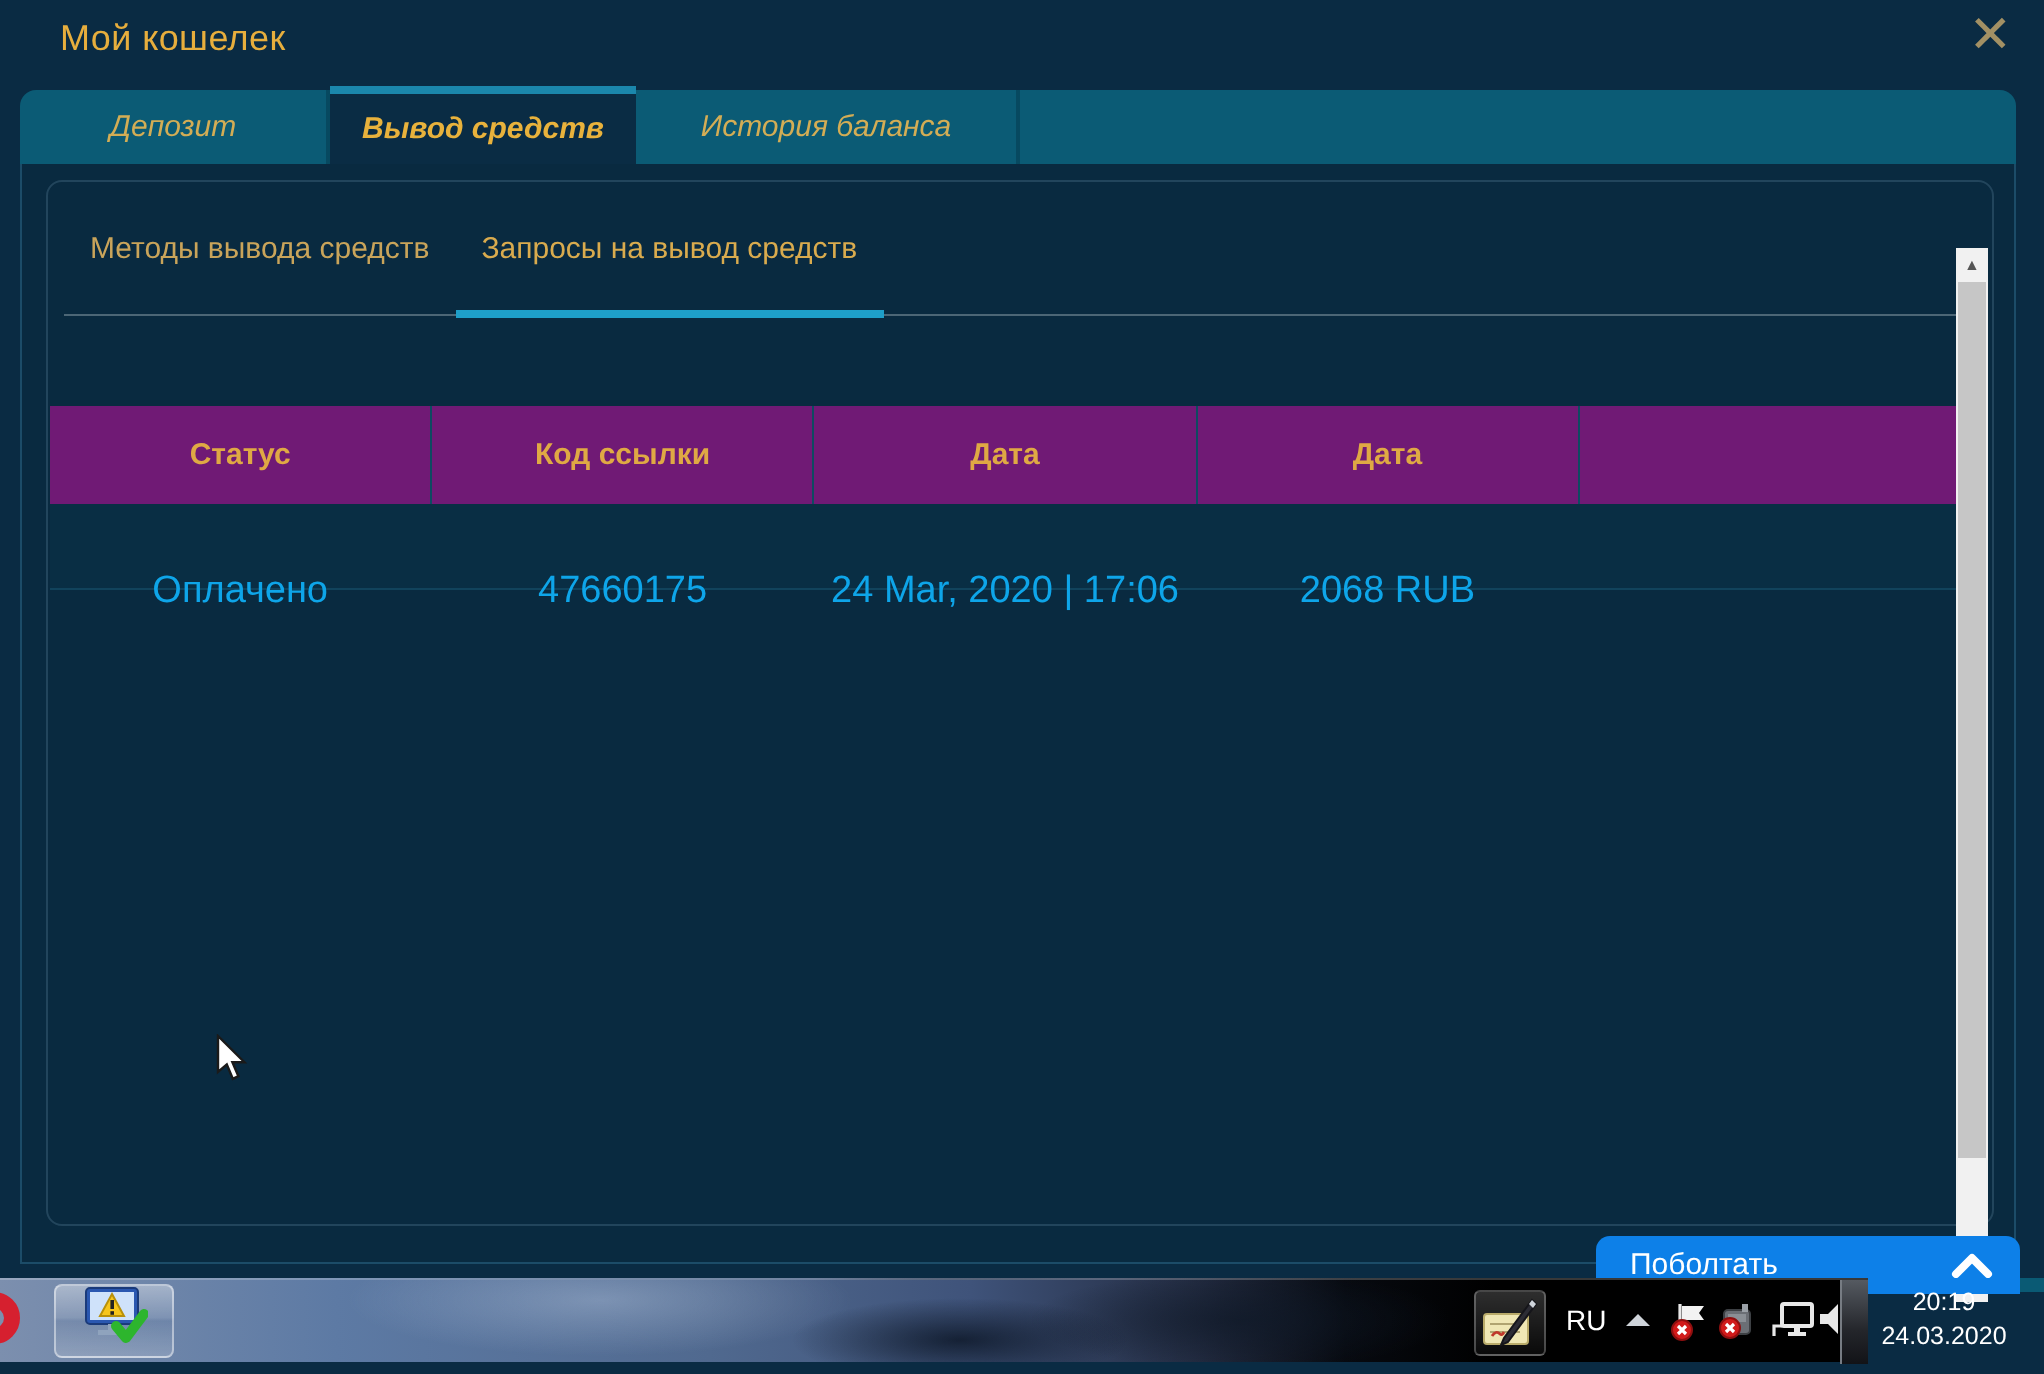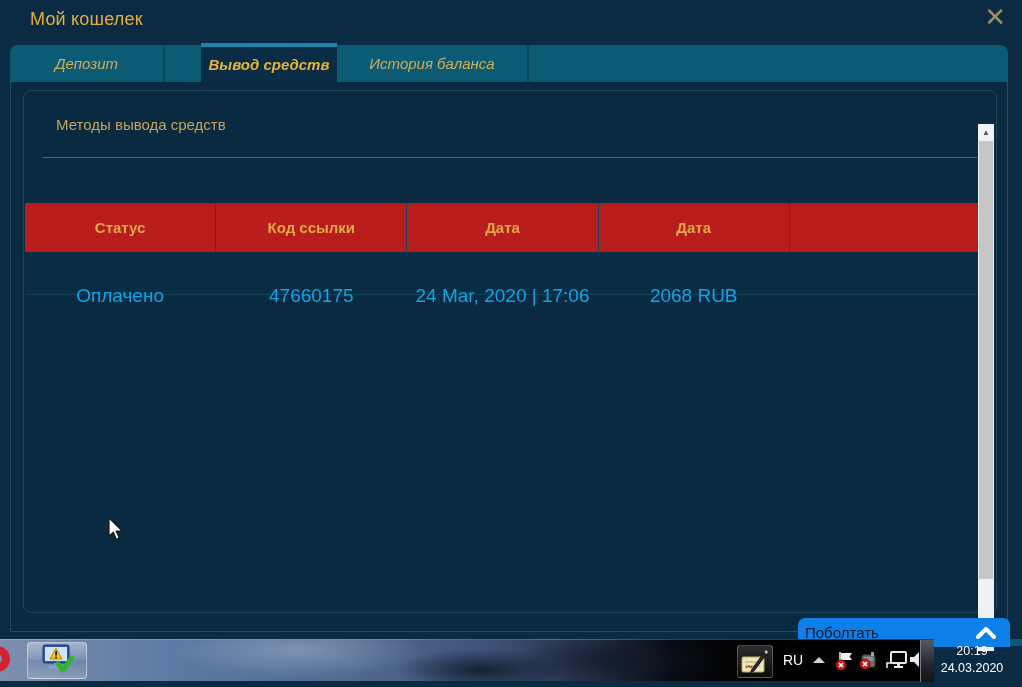--- a/index.html
+++ b/index.html
@@ -9,51 +9,51 @@
 
   
   .modal-title { position:absolute; left:30px; top:9px; font-size:18px; font-weight:500; color:#e7ae3d; letter-spacing:.2px; }
   .close-btn { position:absolute; right:16px; top:4px; font-size:26px; font-weight:300; color:#a29064; cursor:pointer; line-height:1; }
 
   
   .panel { position:absolute; left:10px; top:45px; width:998px; height:587px; }
   .tabbar { position:absolute; left:0; top:0; right:0; height:37px; background:#0b5b75; border-radius:8px 8px 0 0; display:flex; }
   .tab { height:37px; display:flex; align-items:center; justify-content:center; font-size:15px; color:#d3ad55; cursor:pointer; border-right:2px solid rgba(6,58,78,.55);font-style:italic; }
   .tab.t0 { width:155px; border-radius:8px 0 0 0; }
-  .tab.t1 { width:136px;margin-left:36px; }
+  .tab.t1 { width:153px; }
   .tab.t2 { width:192px; }
   .tab.active { background:#0a2c44; border-top:4px solid #1b87ac; border-right:none; margin-top:-2px; height:39px; font-weight:bold; color:#e8b23c; }
   .panel-body { position:absolute; left:0; top:37px; right:0; bottom:0; background:#092a40; border:1px solid #1c4c68; border-top:none; }
   .inner { position:absolute; left:12px; right:10px; top:8px; bottom:18px; border:1px solid rgba(110,150,175,.25); border-radius:8px; }
 
   
-  .subtabs { display:flex; align-items:center; height:67px; border-bottom:1px solid rgba(160,175,185,.45); margin:0 19px; }
+  .subtabs { display:flex; align-items:center; height:67px; border-bottom:1px solid rgba(160,175,185,.45); margin:0 8px; }
   .subtab { position:relative; height:100%; display:flex; align-items:center; padding:0 13px; font-size:15px; color:#c9a45a; cursor:pointer; }
   .subtab.active { color:#d9ab4e; }
   .subtab.active::after { content:""; position:absolute; left:0; right:0; bottom:-2px; height:4px; background:#1e9fc9; }
 
   
   .wallet-table { margin:45px 16px 0 1px; }
-  .thead { display:flex; height:49px; background:#b91c1c; }
+  .thead { display:flex; height:49px; background:#701a75; }
   .th { flex:1 1 0; display:flex; align-items:center; justify-content:center; font-size:15px; font-weight:bold; color:#dfa944; border-right:1px solid #0e4a61; }
   .th:last-child { border-right:none; }
   .trow { display:flex; height:43px; background:#092e44; border-bottom:1px solid #11435c; }
   .td { flex:1 1 0; display:flex; align-items:center; justify-content:center; font-size:19px; color:#0ea5e9; border-right:1px solid #0d3a52;margin-top:44px; }
   .td:last-child { border-right:none; }
 
   
   .scrollbar { position:absolute; right:2px; top:33px; width:16px; height:527px; background:#f1f1f1; }
   .scroll-btn { position:absolute; left:0; width:16px; height:17px; background:#f1f1f1; color:#555; font-size:8px; display:flex; align-items:center; justify-content:center; cursor:pointer; }
   .scroll-btn.up { top:0; }
   .scroll-btn.down { bottom:0; }
   .scroll-thumb { position:absolute; left:1px; top:17px; width:14px; height:438px; background:#c6c6c6; cursor:pointer; }
 
   
   .chat-widget { position:absolute; left:798px; top:618px; width:212px; height:29px; background:#0d80e8; border-radius:7px 7px 0 0; display:flex; align-items:center; z-index:6; cursor:pointer; }
-  .chat-label { color:#0f172a; font-size:15px; padding-left:7px; flex:1; }
+  .chat-label { color:#ffffff; font-size:15px; padding-left:17px; flex:1; }
   .chat-chevron { padding-right:13px; display:flex; align-items:center; }
 
   
   .page-bottom-edge { position:absolute; left:0; right:0; top:639px; height:7px; background:#0a5a74; }
   .taskbar { position:absolute; left:0; top:639px; width:934px; height:42px;
     background:
       radial-gradient(120px 30px at 480px 30px, rgba(10,20,35,.8), rgba(10,20,35,0) 70%),
       radial-gradient(180px 40px at 300px 10px, rgba(200,215,235,.35), rgba(200,215,235,0) 70%),
       radial-gradient(150px 35px at 620px 20px, rgba(15,25,40,.7), rgba(15,25,40,0) 70%),
       linear-gradient(90deg,#7c8fae 0%,#5d7aa4 18%,#50698f 38%,#3f537a 52%,#232c42 64%,#070a10 72%,#000 80%,#000 100%);
@@ -87,20 +87,21 @@
       <div class="tab t0">Депозит</div>
       <div class="tab t1 active">Вывод средств</div>
       <div class="tab t2">История баланса</div>
     </div>
 
     <div class="panel-body">
       <div class="inner">
 
         <div class="subtabs">
           <div class="subtab">Методы вывода средств</div>
+          <div class="subtab active">Запросы на вывод средств</div>
         </div>
 
         <div class="wallet-table">
           <div class="thead">
             <div class="th">Статус</div>
             <div class="th">Код ссылки</div>
             <div class="th">Дата</div>
             <div class="th">Дата</div>
             <div class="th"></div>
           </div>

